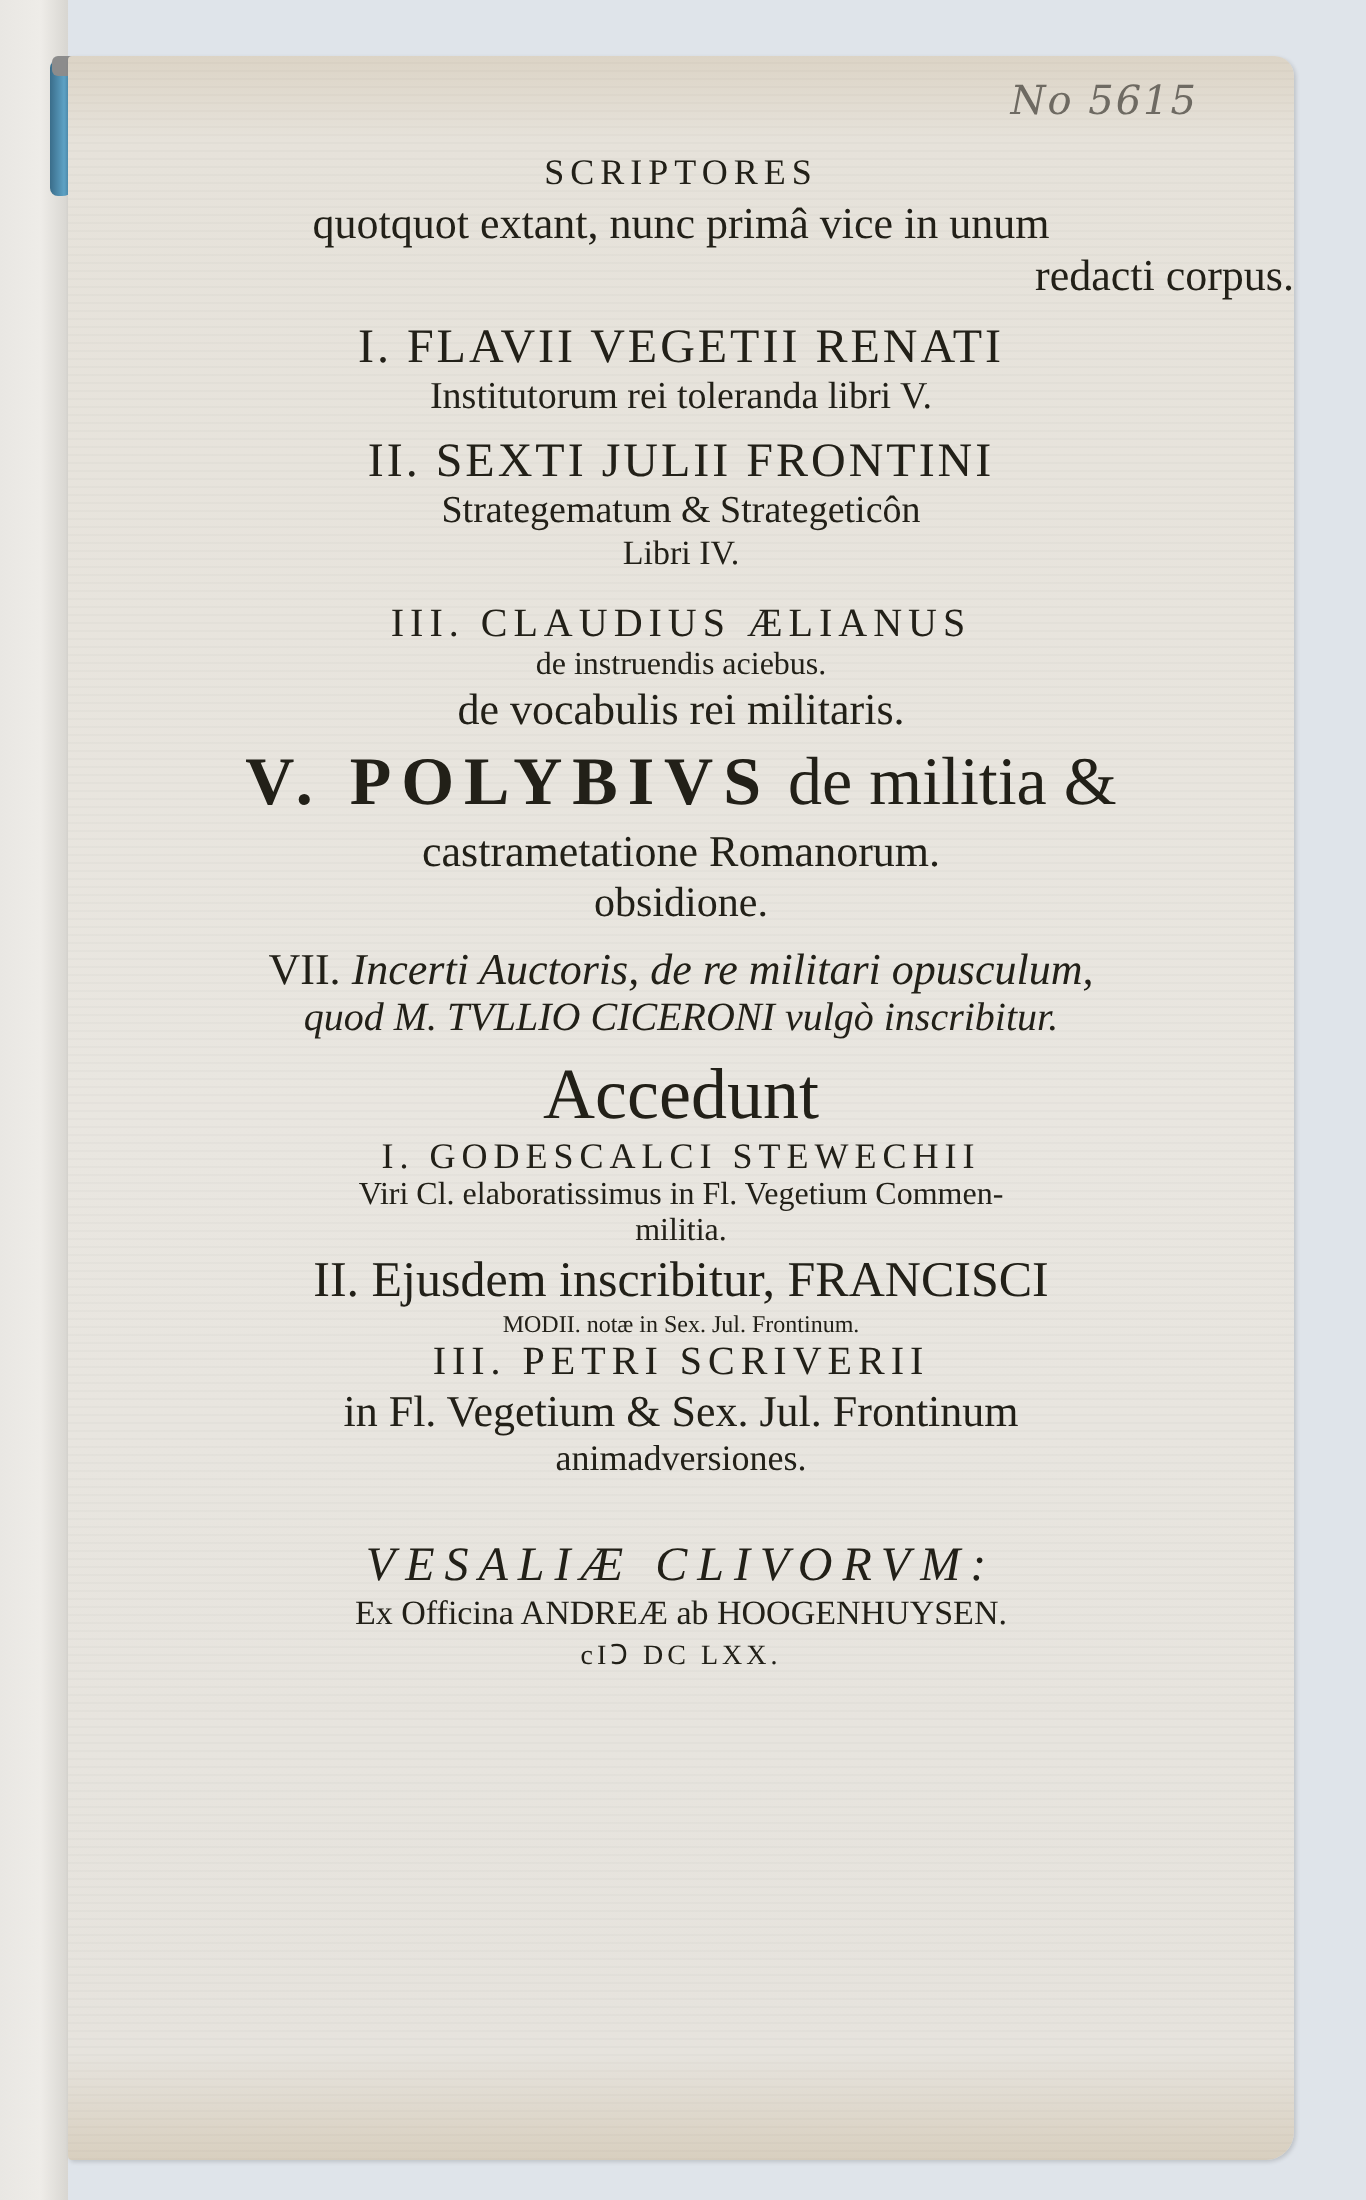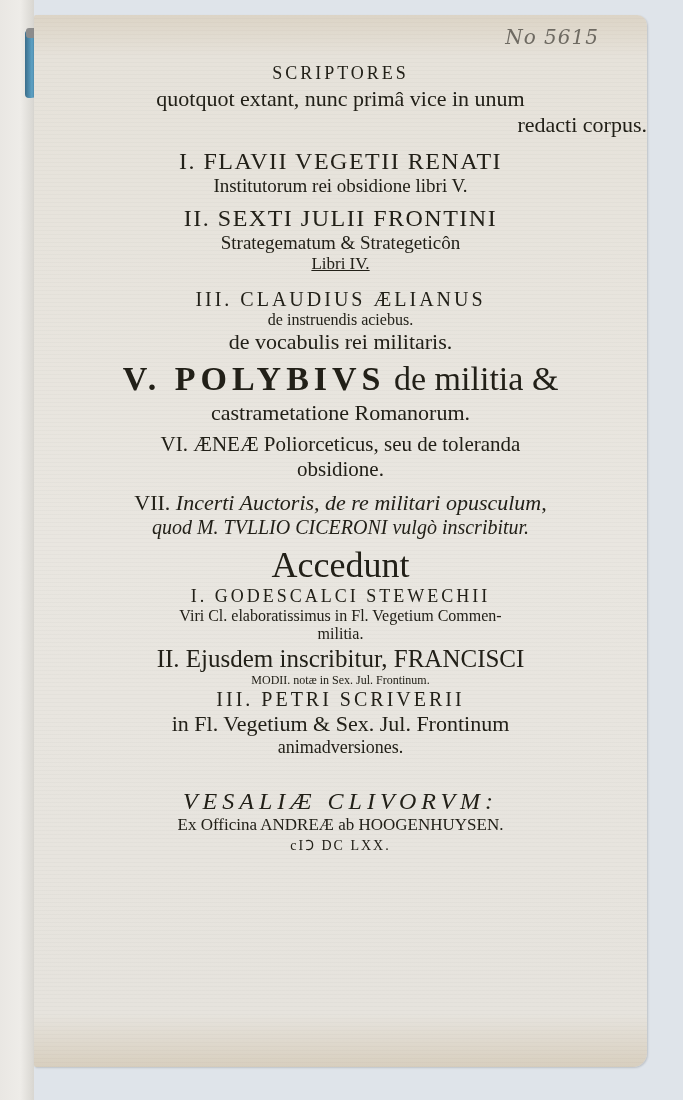--- a/index.html
+++ b/index.html
@@ -15,21 +15,21 @@
     .ribbon {
       position: absolute; left: 25px; top: 30px; width: 14px; height: 68px;
       background: linear-gradient(90deg, #3a6d8a, #5da1c4 50%, #2f5f7a);
       border-radius: 4px 8px 8px 4px;
     }
     .clip {
       position: absolute; left: 26px; top: 28px; width: 16px; height: 10px;
       background: #8c8c8c; border-radius: 3px;
     }
     .page {
-      position: absolute; left: 34px; top: 15px; width: 613px; height: 1052px;
+      position: absolute; left: 34px; top: 28px; width: 613px; height: 1052px;
       background:
         repeating-linear-gradient(0deg, rgba(0,0,0,0.018) 0px, rgba(0,0,0,0.018) 1px, transparent 1px, transparent 4px),
         linear-gradient(180deg, #dcd4c6 0%, #e6e2da 4%, #e9e6e0 50%, #e6e3dd 95%, #d8cfbf 100%);
       border-radius: 2px 10px 14px 2px;
       box-shadow: 1px 1px 2px rgba(0,0,0,0.15);
     }
     .shelfmark {
       position: absolute; right: 48px; top: 10px;
       font-family: "DejaVu Serif", serif; font-style: italic;
       font-size: 20px; color: #6e6a62; letter-spacing: 1px;
@@ -42,21 +42,21 @@
     .line { display: block; white-space: nowrap; }
     .it { font-style: italic; }
     .t1 { font-size: 26px; letter-spacing: 0.5px; margin-top: 0; }
     .t2 { font-size: 18px; letter-spacing: 3px; margin-top: 0; }
     .t3 { font-size: 22px; margin-top: 2px; }
     .t4 { font-size: 22px; margin-top: 0; text-align: right; }
     .h1 { font-size: 24px; letter-spacing: 1.5px; margin-top: 10px; }
     .s1 { font-size: 19px; margin-top: 0; }
     .h2 { font-size: 24px; letter-spacing: 1.5px; margin-top: 8px; }
     .s2 { font-size: 19px; margin-top: 0; }
-    .s2b { font-size: 17px; margin-top: 0; text-decoration: underline; }
+    .s2b { font-size: 17px; margin-top: 0; }
     .h3 { font-size: 20px; letter-spacing: 3px; margin-top: 14px; }
     .s3 { font-size: 16px; margin-top: 0; }
     .h4 { font-size: 38px; letter-spacing: 10px; font-weight: bold; margin-top: 0; line-height: 1.1; }
     .s4 { font-size: 22px; margin-top: 0; text-align: center; }
     .h5 { font-size: 34px; margin-top: 4px; line-height: 1.15; }
     .h5 .big { letter-spacing: 5px; font-weight: bold; }
     .s5 { font-size: 22px; margin-top: 2px; }
     .h6 { font-size: 21px; margin-top: 6px; }
     .s6 { font-size: 21px; margin-top: 0; }
     .h7 { font-size: 22px; margin-top: 8px; }
@@ -83,38 +83,37 @@
 
 <div class="page">
   <div class="shelfmark">No 5615</div>
 
   <div class="content">
     <span class="line t2">SCRIPTORES</span>
     <span class="line t3">quotquot extant, nunc primâ vice in unum</span>
     <span class="line t4">redacti corpus.</span>
 
     <span class="line h1">I. FLAVII VEGETII RENATI</span>
-    <span class="line s1">Institutorum rei obsidione libri V.</span>
+    <span class="line s1">Institutorum rei toleranda libri V.</span>
 
     <span class="line h2">II. SEXTI JULII FRONTINI</span>
     <span class="line s2">Strategematum &amp; Strategeticôn</span>
     <span class="line s2b">Libri IV.</span>
 
     <span class="line h3">III. CLAUDIUS ÆLIANUS</span>
     <span class="line s3">de instruendis aciebus.</span>
 
     <span class="line s4">de vocabulis rei militaris.</span>
 
     <span class="line h5">
       <span class="big">V. POLYBIVS</span>
       <span>de militia &amp;</span>
     </span>
     <span class="line s5">castrametatione Romanorum.</span>
 
-    <span class="line h6">VI. ÆNEÆ Poliorceticus, seu de toleranda</span>
     <span class="line s6">obsidione.</span>
 
     <span class="line h7">
       <span>VII.</span>
       <span class="it">Incerti Auctoris, de re militari opusculum,</span>
     </span>
     <span class="line s7 it">quod M. TVLLIO CICERONI vulgò inscribitur.</span>
 
     <span class="line acc">Accedunt</span>
 

